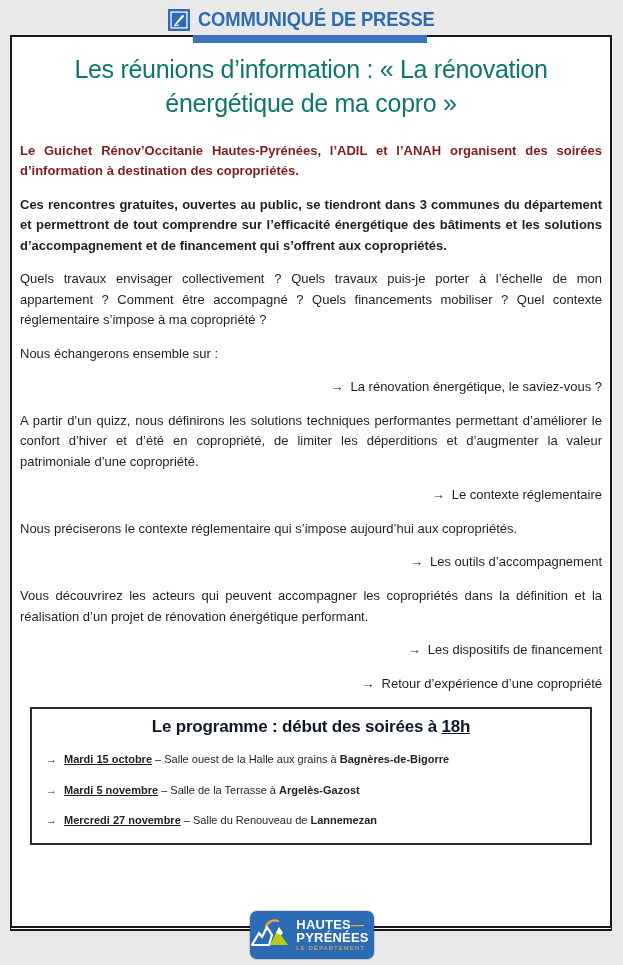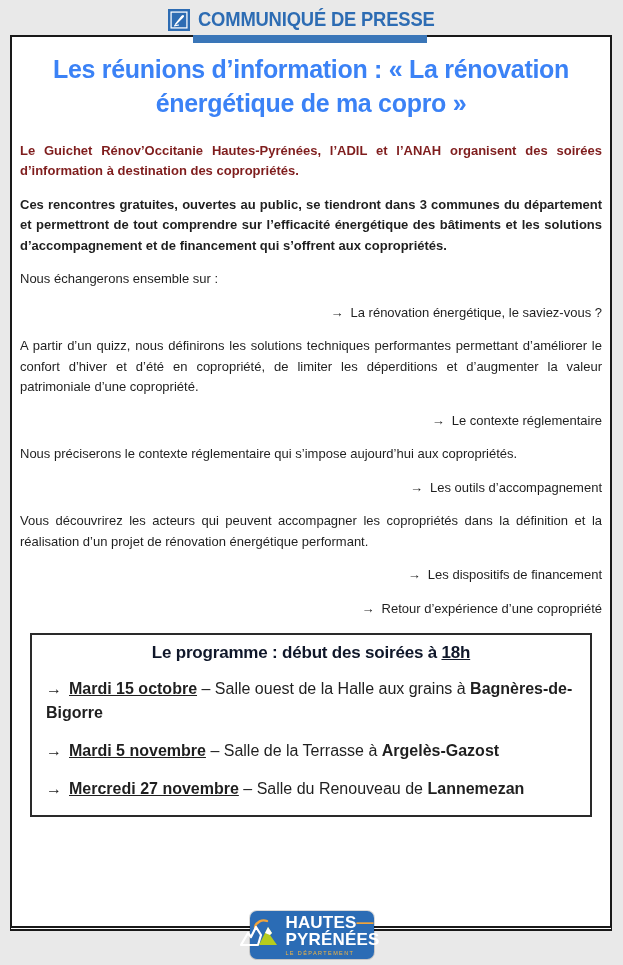--- a/index.html
+++ b/index.html
@@ -39,21 +39,21 @@
   
   .sheet {
     position:absolute; left:10px; right:11px; top:35px; bottom:34px;
     background:#ffffff;
     border:2px solid #191919;
     border-bottom:5px double #191919;
     padding:12px 8px 0 8px;
     overflow:hidden;
   }
   .doc-title {
-    font-size:25px; line-height:1.35; font-weight:700; color:#3b82f6;
+    font-size:25px; line-height:1.35; font-weight:400; color:#0f766e;
     text-align:center; letter-spacing:-0.3px;
     max-width:540px; margin:4px auto 16px auto;
   }
   p { font-size:13px; line-height:1.58; text-align:justify; margin-top:13px; }
   .highlight { color:#7f1d1d; font-weight:700; margin-top:20px; }
   .bold { font-weight:700; }
   .lead-in { text-align:left; }
   .sec-head { font-weight:400; text-align:right; }
   .arrow { display:inline-block; margin-right:7px; }
 
@@ -61,36 +61,36 @@
   .programme {
     border:2px solid #2a2a2a;
     margin:13px 10px 0 10px;
     padding:8px 14px 14px 14px;
   }
   .programme-title {
     font-size:17px; font-weight:700; color:#0f172a;
     text-align:center; letter-spacing:-0.2px;
   }
   .programme-title .time { text-decoration:underline; }
-  .prog-item { font-size:16px; line-height:1.5; margin-top:14px; text-align:left; }
+  .prog-item { font-size:11px; line-height:1.5; margin-top:14px; text-align:left; }
   .prog-item .date { font-weight:700; text-decoration:underline; }
   .prog-item .city { font-weight:700; }
 
   
   .logo {
     position:absolute; left:50%; bottom:6px; transform:translateX(-50%);
     z-index:5;
     width:124px; height:48px;
     background:#2b6cb5; border-radius:7px;
     display:flex; align-items:center; justify-content:center; gap:2px;
     padding:3px 6px 3px 2px;
     box-shadow:0 0 0 1px rgba(0,0,0,0.15);
   }
   .logo-text { display:flex; flex-direction:column; line-height:1.02; }
-  .logo-line { color:#ffffff; font-weight:700; font-size:17px; letter-spacing:0.2px; white-space:nowrap; }
+  .logo-line { color:#ffffff; font-weight:700; font-size:13px; letter-spacing:0.2px; white-space:nowrap; }
   .logo-dash { color:#f0a43a; font-weight:700; }
   .logo-tagline { color:#f5b640; font-size:5.5px; letter-spacing:1.4px; margin-top:2px; white-space:nowrap; }
 </style>
 </head>
 <body>
 
 <div class="page">
 
   <header class="top-banner">
     <span class="banner-icon">
@@ -105,20 +105,21 @@
   <div class="banner-underline"></div>
 
   <main class="sheet">
 
     <h1 class="doc-title">Les réunions d’information : « La rénovation énergétique de ma copro »</h1>
 
     <p class="highlight">Le Guichet Rénov’Occitanie Hautes-Pyrénées, l’ADIL et l’ANAH organisent des soirées d’information à destination des copropriétés.</p>
 
     <p class="bold">Ces rencontres gratuites, ouvertes au public, se tiendront dans 3 communes du département et permettront de tout comprendre sur l’efficacité énergétique des bâtiments et les solutions d’accompagnement et de financement qui s’offrent aux copropriétés.</p>
 
+    <p>Quels travaux envisager collectivement ? Quels travaux puis-je porter à l’échelle de mon appartement ? Comment être accompagné ? Quels financements mobiliser ? Quel contexte réglementaire s’impose à ma copropriété ?</p>
 
     <p class="lead-in">Nous échangerons ensemble sur :</p>
 
     <p class="sec-head"><span class="arrow">→</span><span>La rénovation énergétique, le saviez-vous ?</span></p>
     <p>A partir d’un quizz, nous définirons les solutions techniques performantes permettant d’améliorer le confort d’hiver et d’été en copropriété, de limiter les déperditions et d’augmenter la valeur patrimoniale d’une copropriété.</p>
 
     <p class="sec-head"><span class="arrow">→</span><span>Le contexte réglementaire</span></p>
     <p>Nous préciserons le contexte réglementaire qui s’impose aujourd’hui aux copropriétés.</p>
 
     <p class="sec-head"><span class="arrow">→</span><span>Les outils d’accompagnement</span></p>

